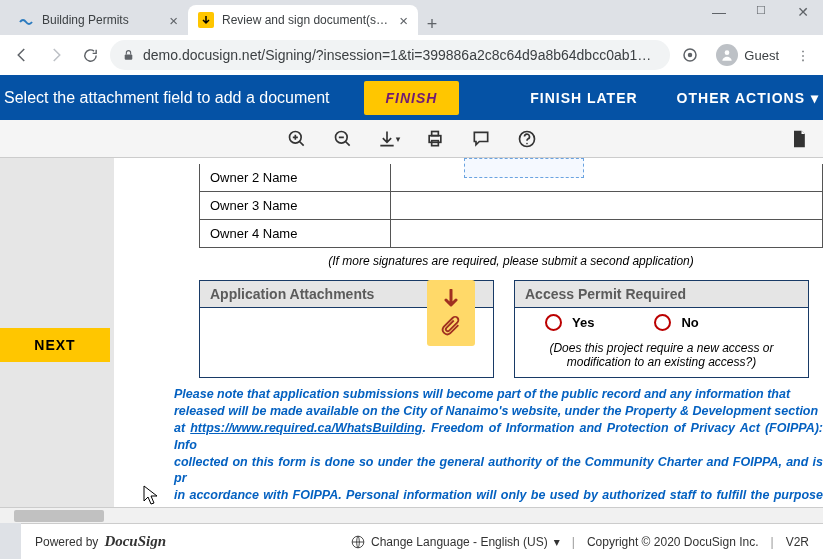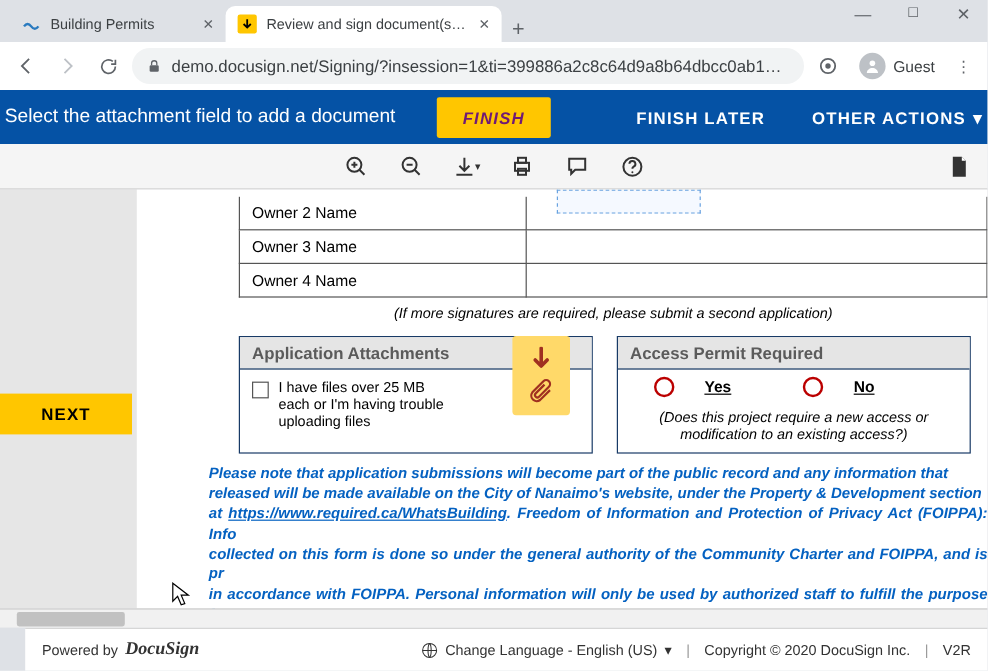--- a/index.html
+++ b/index.html
@@ -40,38 +40,38 @@
 .tool-btn.right { position: absolute; right: 12px; }
 
 
 .viewer-wrap { display: flex; height: 349px; background: #e6e6e6; position: relative; }
 .left-gutter { width: 114px; background: #e6e6e6; position: relative; }
 .btn-next { position: absolute; top: 170px; left: 0; width: 110px; background: #ffc600; color: #000; font-weight: 700; letter-spacing: 1px; text-align: center; padding: 9px 0; font-size: 14px; }
 .doc-page { flex: 1; background: #fff; overflow: hidden; position: relative; padding: 6px 0 0 0; font-size: 12px; }
 
 
 .owner-row { display: flex; border-bottom: none; }
-.owner-cell-a { width: 240px; border: 1px solid #555; border-top: none; padding: 6px 10px; font-size: 13px; margin-left: 85px; }
+.owner-cell-a { width: 192px; border: 1px solid #555; border-top: none; padding: 6px 10px; font-size: 13px; margin-left: 85px; }
 .owner-cell-b { flex: 1; border: 1px solid #555; border-left: none; border-top: none; margin-right: 0; }
 .owner-row.first .owner-cell-a, .owner-row.first .owner-cell-b { border-top: none; }
 .sig-note { text-align: center; font-style: italic; font-size: 12px; padding: 6px 0; margin-left: 85px; }
 
 
 .boxes { display: flex; gap: 20px; margin: 6px 0 0 85px; }
 .panel { border: 1.5px solid #183a66; }
 .panel-head { background: #e5e5e5; border-bottom: 1.5px solid #183a66; padding: 5px 10px; font-weight: 700; font-size: 14px; color: #5b5b5b; }
 .panel-body { padding: 8px 10px; position: relative; min-height: 60px; font-size: 12px; }
 .attach-panel { width: 295px; }
 .attach-target { position: absolute; right: 18px; top: -28px; width: 48px; height: 66px; background: #ffd969; border-radius: 3px; display: flex; flex-direction: column; align-items: center; justify-content: center; gap: 4px; }
 .attach-target svg { display: block; }
 .ck { display: flex; gap: 8px; align-items: flex-start; width: 170px; }
 .ck .box { width: 14px; height: 14px; border: 1.5px solid #555; flex-shrink: 0; margin-top: 2px; }
 .access-panel { width: 295px; }
 .radio-row { display: flex; gap: 60px; padding: 2px 20px; font-weight: 700; font-size: 13px; }
-.radio { display: flex; align-items: center; gap: 25px; text-decoration: underline; }
+.radio { display: flex; align-items: center; gap: 10px; }
 .radio .ring { width: 17px; height: 17px; border: 2px solid #b00; border-radius: 50%; }
 .access-q { font-style: italic; text-align: center; font-size: 12px; padding: 8px 12px 0; }
 
 .legal { margin: 8px 0 0 60px; font-size: 12.5px; color: #0461c1; font-weight: 700; font-style: italic; line-height: 1.35; text-align: justify; }
 .legal a { color: #0461c1; text-decoration: underline; }
 
 
 .h-scroll { height: 16px; background: #f1f1f1; border-top: 1px solid #ccc; position: relative; }
 .h-scroll .thumb { position: absolute; left: 14px; top: 2px; height: 12px; width: 90px; background: #c1c1c1; border-radius: 2px; }
 .footer { height: 36px; background: #fff; border-top: 1px solid #ccc; display: flex; align-items: center; padding: 0 14px; font-size: 12px; color: #333; gap: 12px; margin-left: 21px; }
@@ -244,24 +244,20 @@
         <div class="panel-head">Application Attachments</div>
         <div class="panel-body">
           <div class="attach-target">
             <svg width="16" height="22" viewBox="0 0 16 22">
                 <path d="M8 1v14M3 11l5 5 5-5" stroke="#a03020" stroke-width="3" fill="none" stroke-linecap="round" stroke-linejoin="round"></path>
               </svg>
             <svg width="22" height="22" viewBox="0 0 24 24">
                 <path d="M20 11l-9 9a5 5 0 0 1-7-7l10-10a3.5 3.5 0 0 1 5 5L10 17a2 2 0 0 1-3-3l8-8" stroke="#a03020" stroke-width="2" fill="none"></path>
               </svg>
           </div>
-          <label class="ck">
-            <span class="box"></span>
-            <span>I have files over 25 MB each or I'm having trouble uploading files</span>
-          </label>
         </div>
       </div>
       <div class="panel access-panel">
         <div class="panel-head">Access Permit Required</div>
         <div class="panel-body" style="padding-top:4px;">
           <div class="radio-row">
             <label class="radio">
               <span class="ring"></span>
               <span>Yes</span>
             </label>

